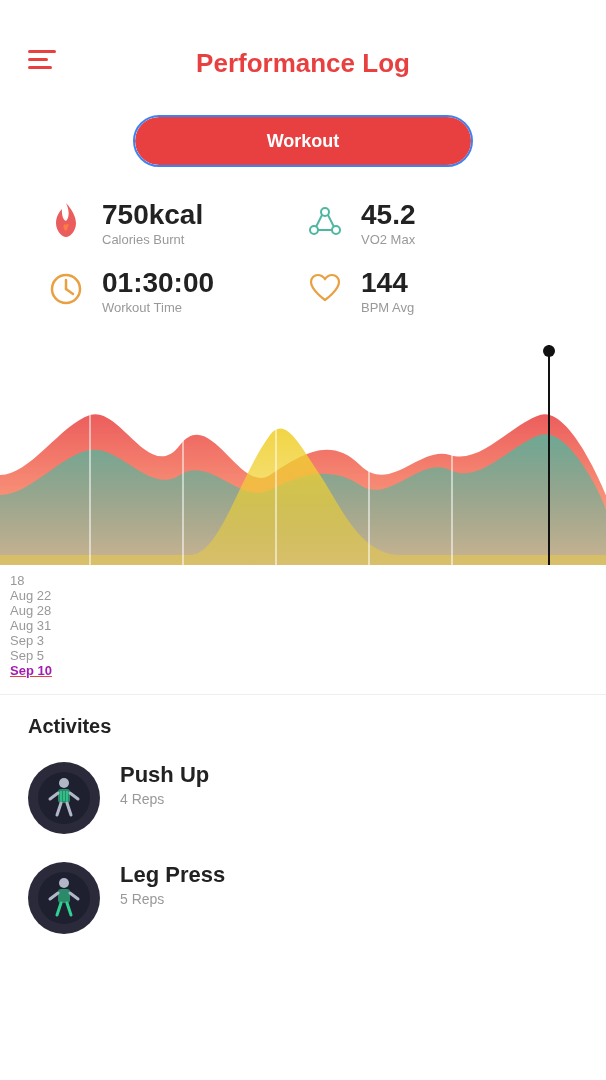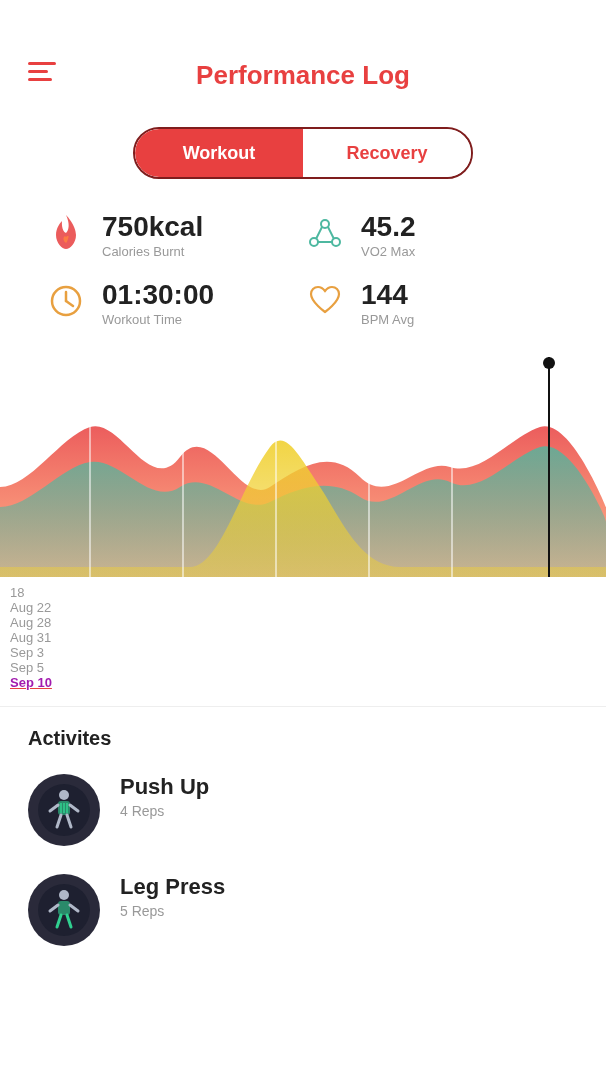--- a/index.html
+++ b/index.html
@@ -11,21 +11,20 @@
       overflow-x: hidden;
     }
 
     
     .header {
       display: flex;
       align-items: center;
       justify-content: center;
       padding: 48px 24px 20px;
       position: relative;
-      margin-top: 12px;
     }
     .menu-icon {
       position: absolute;
       left: 28px;
       top: 50px;
       display: flex;
       flex-direction: column;
       gap: 5px;
       cursor: pointer;
     }
@@ -44,21 +43,21 @@
     }
 
     
     .tab-toggle {
       display: flex;
       justify-content: center;
       margin: 16px 0 32px;
     }
     .toggle-container {
       display: flex;
-      border: 2px solid #7f1d1d;
+      border: 2px solid #3b82f6;
       border-radius: 50px;
       overflow: hidden;
       width: 340px;
       height: 52px;
     }
     .tab-btn {
       flex: 1;
       display: flex;
       align-items: center;
       justify-content: center;
@@ -190,21 +189,20 @@
     <div class="menu-line"></div>
     <div class="menu-line"></div>
     <div class="menu-line"></div>
   </div>
   <h1 class="page-title">Performance Log</h1>
 </div>
 
 <div class="tab-toggle">
   <div class="toggle-container">
     <button class="tab-btn active">Workout</button>
-    <button class="tab-btn inactive">Recovery</button>
   </div>
 </div>
 
 <div class="stats-grid">
 
   <div class="stat-item">
     <div class="stat-icon">
       <svg width="36" height="40" viewBox="0 0 36 40" fill="none">
         <path d="M18 2 C18 2 28 12 28 22 C28 30 22 36 18 36 C14 36 8 30 8 22 C8 15 12 10 14 8 C14 8 13 18 18 20 C18 20 24 15 18 2Z" fill="#e84040" opacity="0.85"></path>
         <path d="M18 24 C18 24 22 20 20 26 C19 29 18 30 18 30 C18 30 14 27 16 24 C16.5 22.5 18 24 18 24Z" fill="#ff8040" opacity="0.9"></path>

